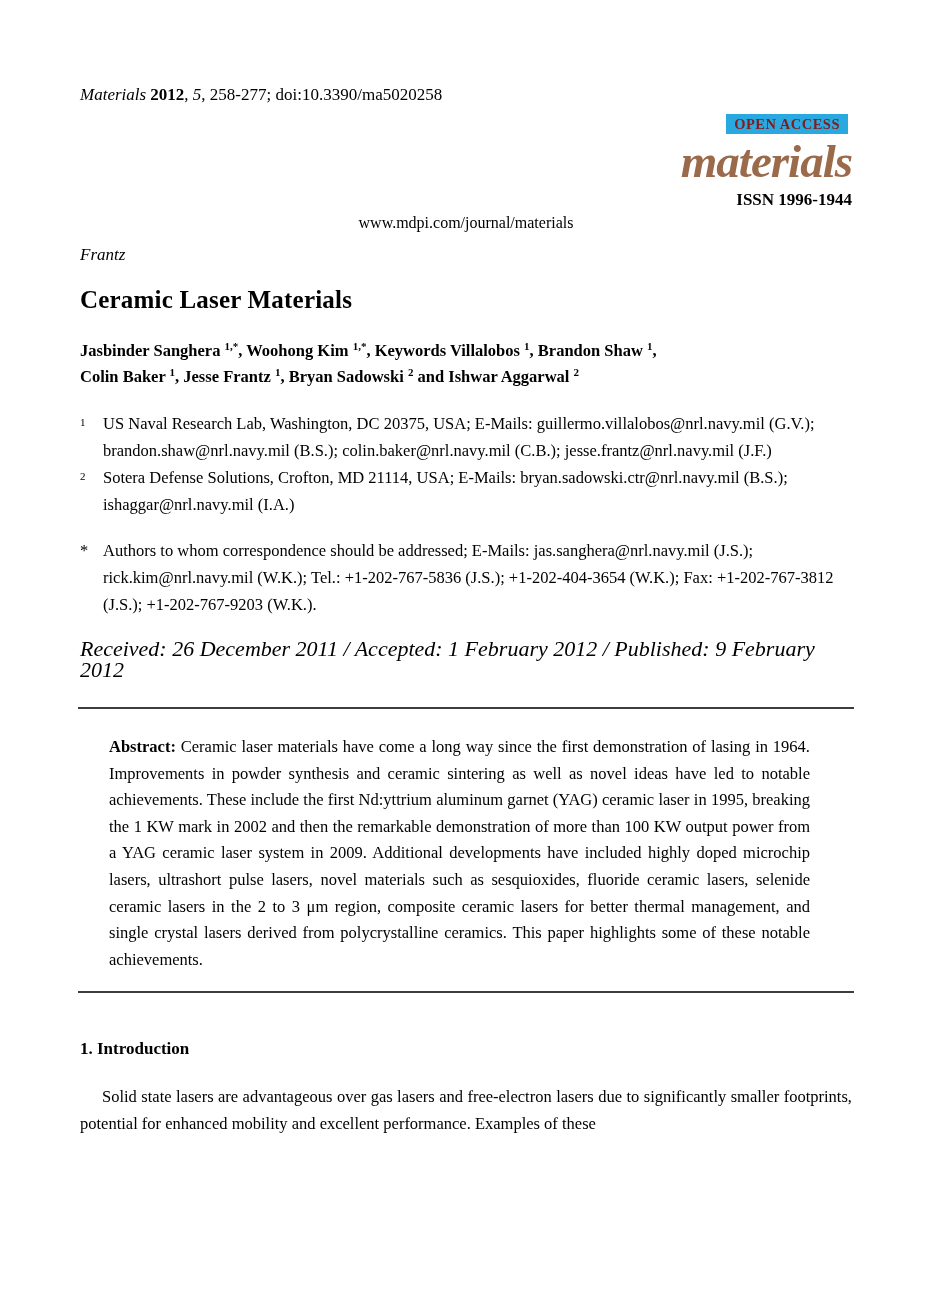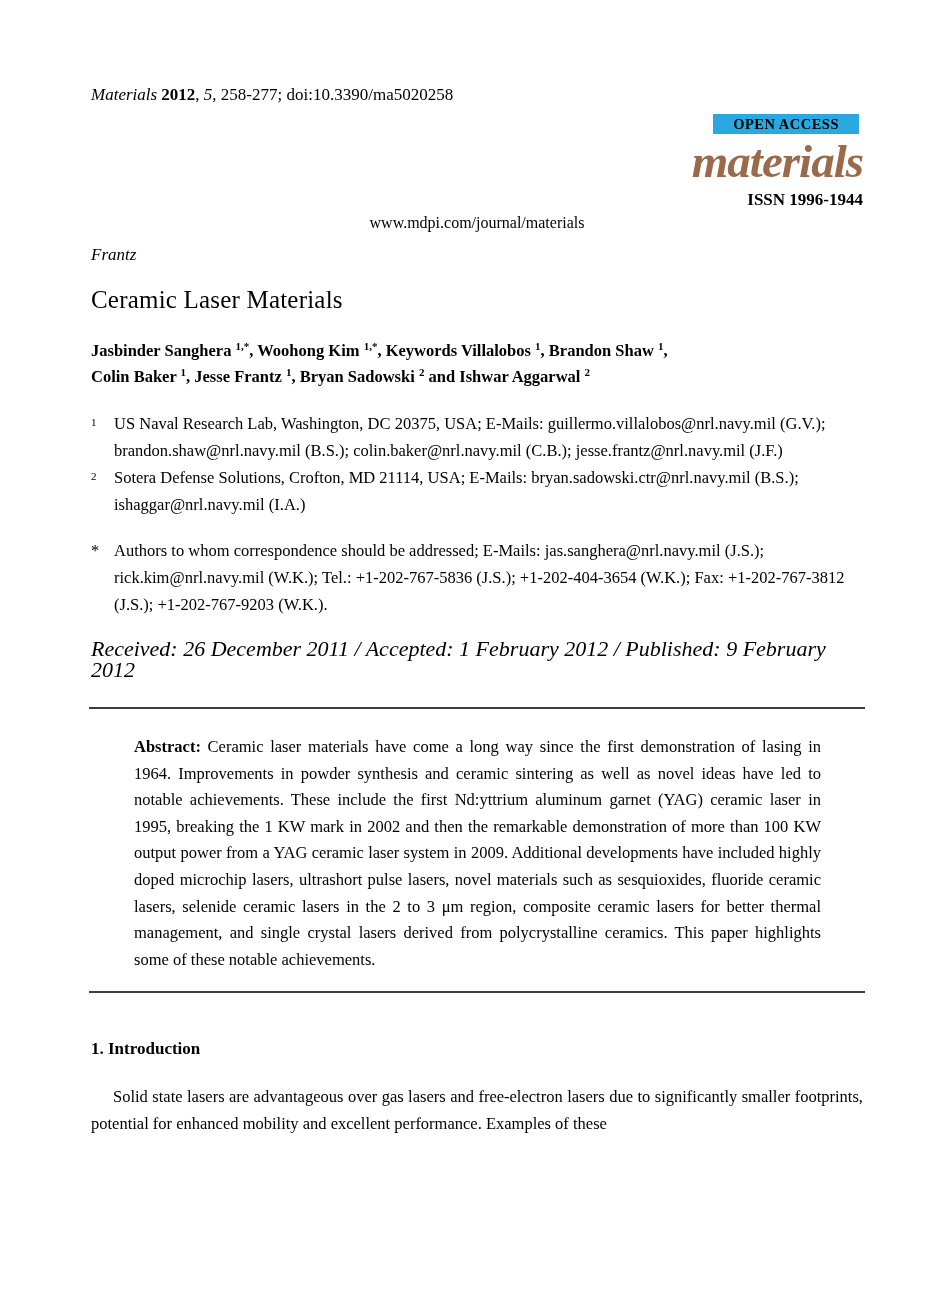--- a/index.html
+++ b/index.html
@@ -8,58 +8,58 @@
     position: relative;
     width: 925px;
     height: 1309px;
     background: #ffffff;
     font-family: "Liberation Serif", "DejaVu Serif", serif;
     color: #000000;
     overflow: hidden;
   }
   .content {
     position: absolute;
-    left: 91px;
+    left: 80px;
     top: 0;
     width: 772px;
     padding-top: 85px;
   }
   .journal-line { font-size: 17px; line-height: 19px; }
   .it { font-style: italic; }
   .bd { font-weight: bold; }
 
   .badge-row { text-align: right; margin-top: 10px; margin-right: 4px; }
   .open-access {
     display: inline-block;
     background: #29a9e0;
-    color: #000000;
+    color: #7f1d1d;
     font-weight: bold;
     font-size: 14.5px;
     line-height: 20px;
-    padding: 0 20px;
+    padding: 0 8px;
     letter-spacing: 0.5px;
   }
   .logo-row {
     text-align: right;
     margin-top: 2px;
     font-size: 47px;
     line-height: 50px;
     font-weight: bold;
     font-style: italic;
     color: #9a6a4a;
     letter-spacing: -1px;
   }
   .issn-row { text-align: right; font-weight: bold; font-size: 17px; line-height: 21px; margin-top: 3px; }
   .url-row  { text-align: center; font-size: 16px; line-height: 21px; margin-top: 2px; }
 
   .review-row { font-style: italic; font-size: 17px; line-height: 20px; margin-top: 12px; }
 
   .title {
     font-size: 25px;
-    font-weight: normal;
+    font-weight: bold;
     line-height: 28px;
     margin-top: 21px;
     letter-spacing: 0.2px;
   }
 
   .authors {
     margin-top: 24px;
     font-weight: bold;
     font-size: 16.5px;
     line-height: 26px;
@@ -93,21 +93,21 @@
     line-height: 21px;
   }
   .rule {
     height: 2px;
     background: #3d3d3d;
     margin-top: 27px;
     margin-left: -2px;
     width: 776px;
   }
   .abstract-block {
-    margin: 25px 42px 0 43px;
+    margin: 25px 42px 0 29px;
     font-size: 16.5px;
     line-height: 26.6px;
     text-align: justify;
   }
   .keywords-block {
     margin: 27px 42px 0 43px;
     font-size: 16.5px;
     line-height: 26.6px;
     text-align: justify;
   }

